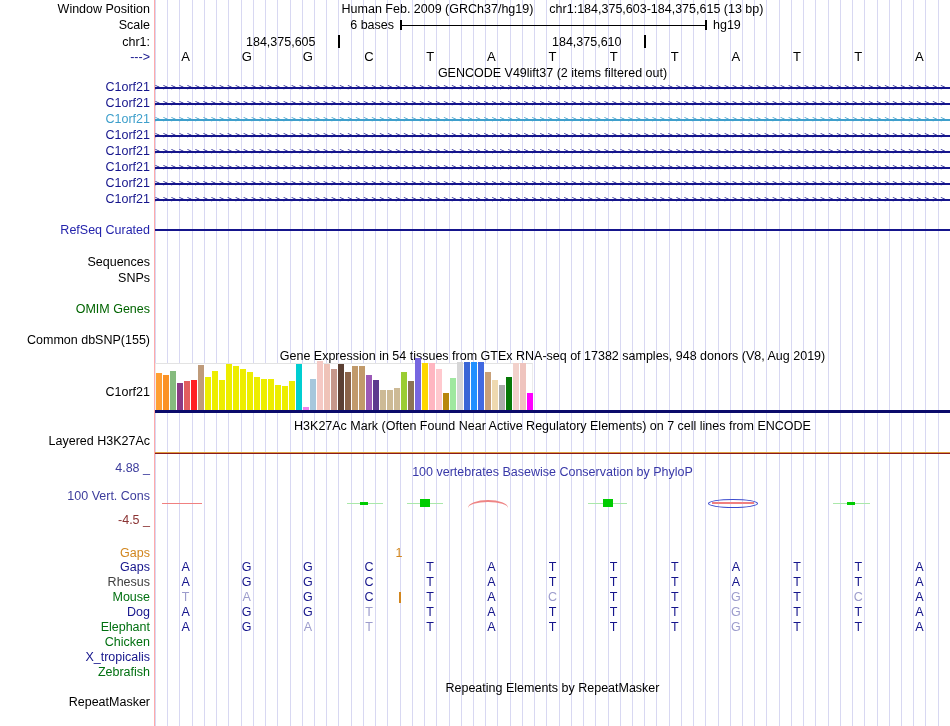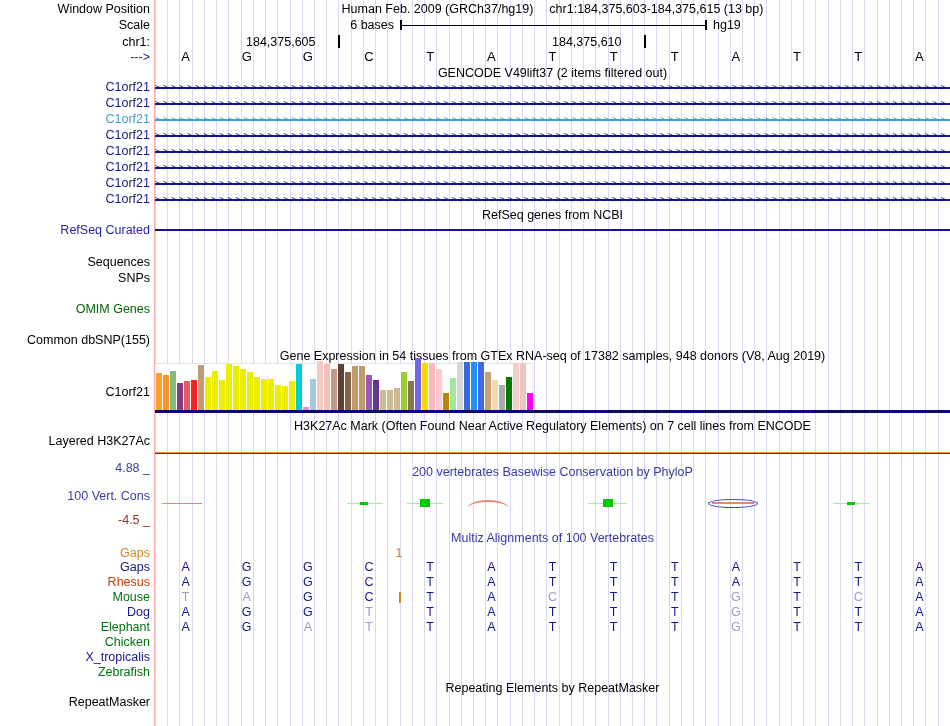--- a/index.html
+++ b/index.html
@@ -118,21 +118,20 @@
       <div class="generow" style="top: 176px;">
         <div class="geneline" style="background: rgb(21, 21, 140);"></div>
         <div class="genearrows" style="color: rgb(21, 21, 140);">&gt;&gt;&gt;&gt;&gt;&gt;&gt;&gt;&gt;&gt;&gt;&gt;&gt;&gt;&gt;&gt;&gt;&gt;&gt;&gt;&gt;&gt;&gt;&gt;&gt;&gt;&gt;&gt;&gt;&gt;&gt;&gt;&gt;&gt;&gt;&gt;&gt;&gt;&gt;&gt;&gt;&gt;&gt;&gt;&gt;&gt;&gt;&gt;&gt;&gt;&gt;&gt;&gt;&gt;&gt;&gt;&gt;&gt;&gt;&gt;&gt;&gt;&gt;&gt;&gt;&gt;&gt;&gt;&gt;&gt;&gt;&gt;&gt;&gt;&gt;&gt;&gt;&gt;&gt;&gt;&gt;&gt;&gt;&gt;&gt;&gt;&gt;&gt;&gt;&gt;&gt;&gt;&gt;&gt;&gt;&gt;&gt;&gt;&gt;</div>
       </div>
       <div class="generow" style="top: 192px;">
         <div class="geneline" style="background: rgb(21, 21, 140);"></div>
         <div class="genearrows" style="color: rgb(21, 21, 140);">&gt;&gt;&gt;&gt;&gt;&gt;&gt;&gt;&gt;&gt;&gt;&gt;&gt;&gt;&gt;&gt;&gt;&gt;&gt;&gt;&gt;&gt;&gt;&gt;&gt;&gt;&gt;&gt;&gt;&gt;&gt;&gt;&gt;&gt;&gt;&gt;&gt;&gt;&gt;&gt;&gt;&gt;&gt;&gt;&gt;&gt;&gt;&gt;&gt;&gt;&gt;&gt;&gt;&gt;&gt;&gt;&gt;&gt;&gt;&gt;&gt;&gt;&gt;&gt;&gt;&gt;&gt;&gt;&gt;&gt;&gt;&gt;&gt;&gt;&gt;&gt;&gt;&gt;&gt;&gt;&gt;&gt;&gt;&gt;&gt;&gt;&gt;&gt;&gt;&gt;&gt;&gt;&gt;&gt;&gt;&gt;&gt;&gt;&gt;</div>
       </div>
     </div>
 
-  <div class="ctitle" style="top:208px">RefSeq genes from NCBI</div>
   <div class="lbl labelblue" style="top:223px">RefSeq Curated</div>
   <div class="abs" style="left:155px;top:229px;width:795px;height:2px;background:var(--navy)"></div>
 
   <div class="lbl" style="top:255px">Sequences</div>
   <div class="lbl" style="top:271px">SNPs</div>
 
   <div class="lbl omimgreen" style="top:302px">OMIM Genes</div>
 
   <div class="lbl" style="top:333px">Common dbSNP(155)</div>
 
@@ -196,58 +195,57 @@
       <div class="bar" style="left: 527px; top: 393px; height: 17px; background: rgb(255, 0, 255);"></div>
     </div>
   <div class="abs" style="left:155px;top:410px;width:795px;height:3px;background:var(--navy-dark)"></div>
 
   <div class="ctitle" style="top:419px">H3K27Ac Mark (Often Found Near Active Regulatory Elements) on 7 cell lines from ENCODE</div>
   <div class="lbl" style="top:434px">Layered H3K27Ac</div>
   <div class="abs" style="left:155px;top:452px;width:795px;height:1px;background:var(--h3k-orange)"></div>
   <div class="abs" style="left:155px;top:453px;width:795px;height:1px;background:var(--h3k-darkred)"></div>
 
   <div class="lbl valueblue" style="top:461px">4.88 _</div>
-  <div class="ctitle titleblue" style="top:465px">200 vertebrates Basewise Conservation by PhyloP</div>
+  <div class="ctitle titleblue" style="top:465px">100 vertebrates Basewise Conservation by PhyloP</div>
   <div class="lbl valueblue" style="top:489px">100 Vert. Cons</div>
   <div class="lbl maroon" style="top:513px">-4.5 _</div>
   <div id="consmarks">
       <div class="consline" style="left: 162px; top: 502.5px; width: 40px; background: rgb(240, 128, 128);"></div>
       <div class="consline" style="left: 347px; top: 502.5px; width: 36px; background: rgb(170, 232, 170);"></div>
       <div class="constick" style="left: 360px; top: 501.5px; width: 8px; height: 3px;"></div>
       <div class="consline" style="left: 407px; top: 502.5px; width: 36px; background: rgb(170, 232, 170);"></div>
       <div class="constick" style="left: 420px; top: 499px; width: 10px; height: 8px;"></div>
       <div class="consarc" style="left: 468px; top: 500px; width: 40px;"></div>
       <div class="consline" style="left: 588px; top: 502.5px; width: 39px; background: rgb(170, 232, 170);"></div>
       <div class="constick" style="left: 603px; top: 499px; width: 10px; height: 8px;"></div>
       <div class="conslens" style="left: 708px; top: 498.5px; width: 50px;">
         <div class="inner"></div>
       </div>
       <div class="consline" style="left: 833px; top: 502.5px; width: 37px; background: rgb(170, 232, 170);"></div>
       <div class="constick" style="left: 847px; top: 501.5px; width: 8px; height: 3px;"></div>
     </div>
 
-  <div class="ctitle titleblue" style="top:531px">Multiz Alignments of 100 Vertebrates</div>
   <div class="lbl orange" style="top:546px">Gaps</div>
   <div class="abs orange" style="left:390px;top:546px;width:18px;text-align:center;line-height:15px">1</div>
   <div id="speciestable">
       <div class="lbl" style="top: 560px; color: rgb(21, 21, 140);">Gaps</div>
       <div class="alet" style="left: 178.58px; top: 560px; color: rgb(21, 21, 140);">A</div>
       <div class="alet" style="left: 239.73px; top: 560px; color: rgb(21, 21, 140);">G</div>
       <div class="alet" style="left: 300.88px; top: 560px; color: rgb(21, 21, 140);">G</div>
       <div class="alet" style="left: 362.03px; top: 560px; color: rgb(21, 21, 140);">C</div>
       <div class="alet" style="left: 423.18px; top: 560px; color: rgb(21, 21, 140);">T</div>
       <div class="alet" style="left: 484.33px; top: 560px; color: rgb(21, 21, 140);">A</div>
       <div class="alet" style="left: 545.48px; top: 560px; color: rgb(21, 21, 140);">T</div>
       <div class="alet" style="left: 606.63px; top: 560px; color: rgb(21, 21, 140);">T</div>
       <div class="alet" style="left: 667.78px; top: 560px; color: rgb(21, 21, 140);">T</div>
       <div class="alet" style="left: 728.93px; top: 560px; color: rgb(21, 21, 140);">A</div>
       <div class="alet" style="left: 790.08px; top: 560px; color: rgb(21, 21, 140);">T</div>
       <div class="alet" style="left: 851.23px; top: 560px; color: rgb(21, 21, 140);">T</div>
       <div class="alet" style="left: 912.38px; top: 560px; color: rgb(21, 21, 140);">A</div>
-      <div class="lbl" style="top: 575px; color: #c2410c;">Rhesus</div>
+      <div class="lbl" style="top: 575px; color: #404040;">Rhesus</div>
       <div class="alet" style="left: 178.58px; top: 575px; color: rgb(21, 21, 140);">A</div>
       <div class="alet" style="left: 239.73px; top: 575px; color: rgb(21, 21, 140);">G</div>
       <div class="alet" style="left: 300.88px; top: 575px; color: rgb(21, 21, 140);">G</div>
       <div class="alet" style="left: 362.03px; top: 575px; color: rgb(21, 21, 140);">C</div>
       <div class="alet" style="left: 423.18px; top: 575px; color: rgb(21, 21, 140);">T</div>
       <div class="alet" style="left: 484.33px; top: 575px; color: rgb(21, 21, 140);">A</div>
       <div class="alet" style="left: 545.48px; top: 575px; color: rgb(21, 21, 140);">T</div>
       <div class="alet" style="left: 606.63px; top: 575px; color: rgb(21, 21, 140);">T</div>
       <div class="alet" style="left: 667.78px; top: 575px; color: rgb(21, 21, 140);">T</div>
       <div class="alet" style="left: 728.93px; top: 575px; color: rgb(21, 21, 140);">A</div>

